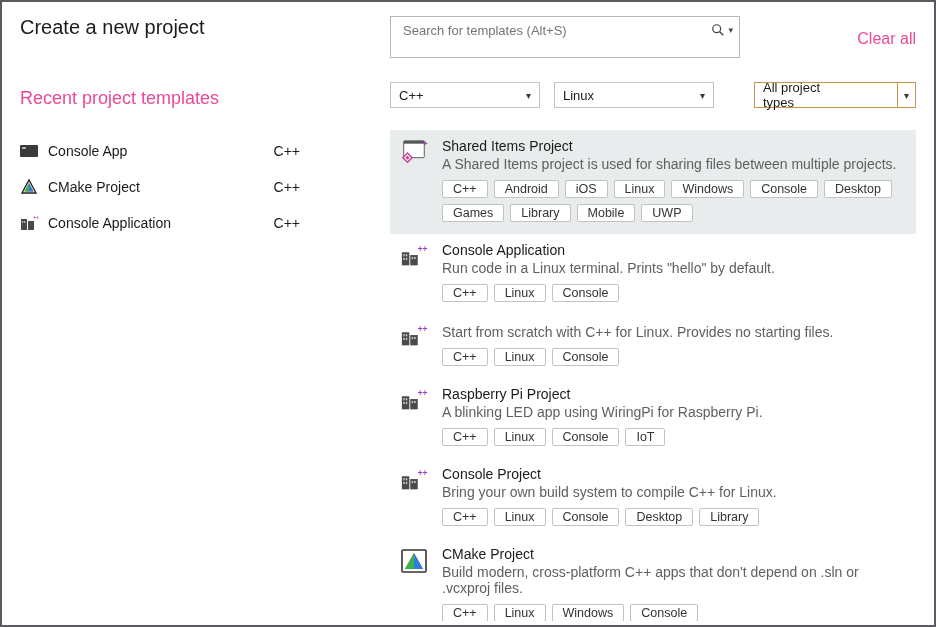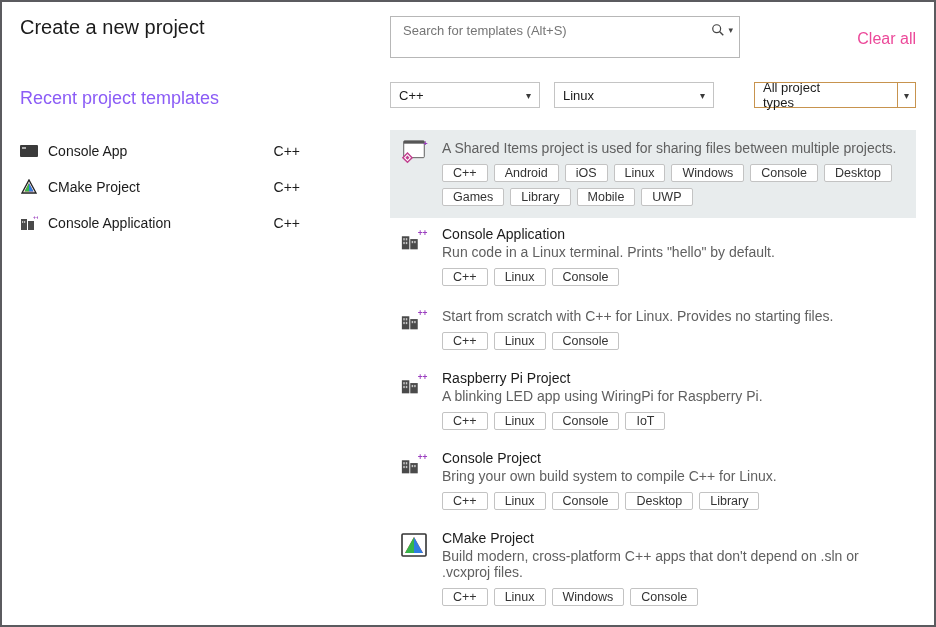--- a/index.html
+++ b/index.html
@@ -61,21 +61,21 @@
     display: flex;
     padding: 0 18px 0 18px;
     margin-top: 30px;
     height: calc(100% - 90px);
   }
   .left-col {
     flex: 0 0 370px;
   }
   .left-heading {
     font-size: 18px;
-    color: #8b5cf6;
+    color: #ec4899;
     margin-bottom: 24px;
     font-weight:400;
   }
   .recent-item {
     display:flex;
     align-items:center;
     padding: 10px 0;
     font-size:14px;
     color:#1b1b1b;
   }
@@ -261,20 +261,21 @@
               <rect x="4" y="0" width="22" height="18" rx="1" fill="#fff" stroke="#555" stroke-width="1"></rect>
               <rect x="4" y="0" width="22" height="3" fill="#565656"></rect>
               <text x="25" y="6" font-size="8" fill="#9b3fbf" font-weight="bold">++</text>
               <g transform="translate(2,12)">
                 <path d="M6 0 L12 6 L6 12 L0 6 Z" fill="#c13f8e"></path>
                 <path d="M6 2.2 L9.8 6 L6 9.8 L2.2 6 Z" fill="#fff"></path>
                 <path d="M6 3.8 L8.2 6 L6 8.2 L3.8 6 Z" fill="#c13f8e"></path>
               </g>
             </svg></div>
           <div style="flex:1;min-width:0">
+            <div class="tmpl-name">Shared Items Project</div>
             <div class="tmpl-desc">A Shared Items project is used for sharing files between multiple projects.</div>
             <div class="tags">
               <span class="tag">C++</span>
               <span class="tag">Android</span>
               <span class="tag">iOS</span>
               <span class="tag">Linux</span>
               <span class="tag">Windows</span>
               <span class="tag">Console</span>
               <span class="tag">Desktop</span>
               <span class="tag">Games</span>

